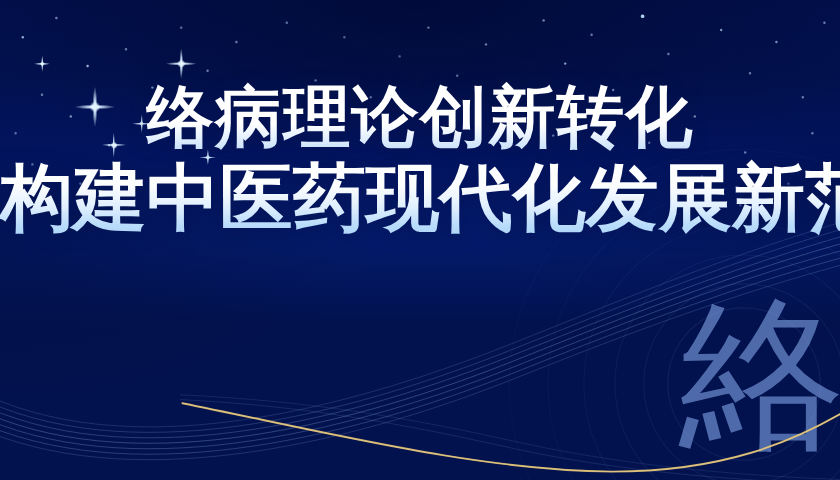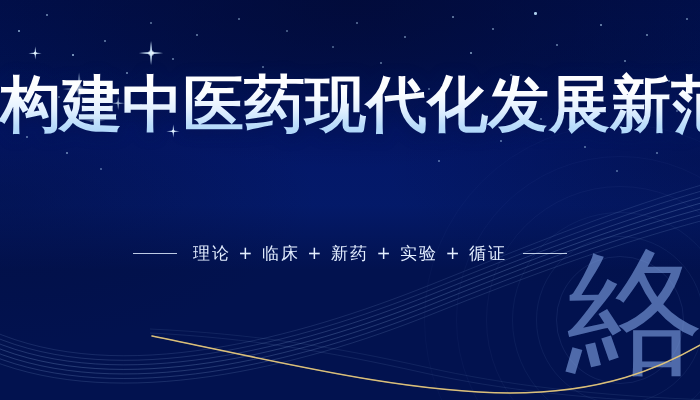--- a/index.html
+++ b/index.html
@@ -282,22 +282,18 @@
     </g>
     <g fill="none" stroke="#d9b96c" stroke-width="1.6" stroke-linecap="round">
       <path d="M 152 336 C 280 362 400 392 510 393 C 600 393 660 370 712 338" opacity="0.95"></path>
     </g>
     <g fill="none" stroke="#f0dca4" stroke-width="0.7" stroke-linecap="round">
       <path d="M 152 336 C 280 362 400 392 510 393 C 600 393 660 370 712 338" opacity="0.55"></path>
     </g>
   </svg>
 
   <div class="headline-wrap">
+    <div class="headline1">络病理论创新转化</div>
     <div class="headline2">构建中医药现代化发展新范式</div>
   </div>
 
-  <div class="subtitle-row">
-    <span class="sub-dash"></span>
-    <span class="subtitle">理论 + 临床 + 新药 + 实验 + 循证</span>
-    <span class="sub-dash"></span>
-  </div>
 
 </div>
 
 </body></html>

